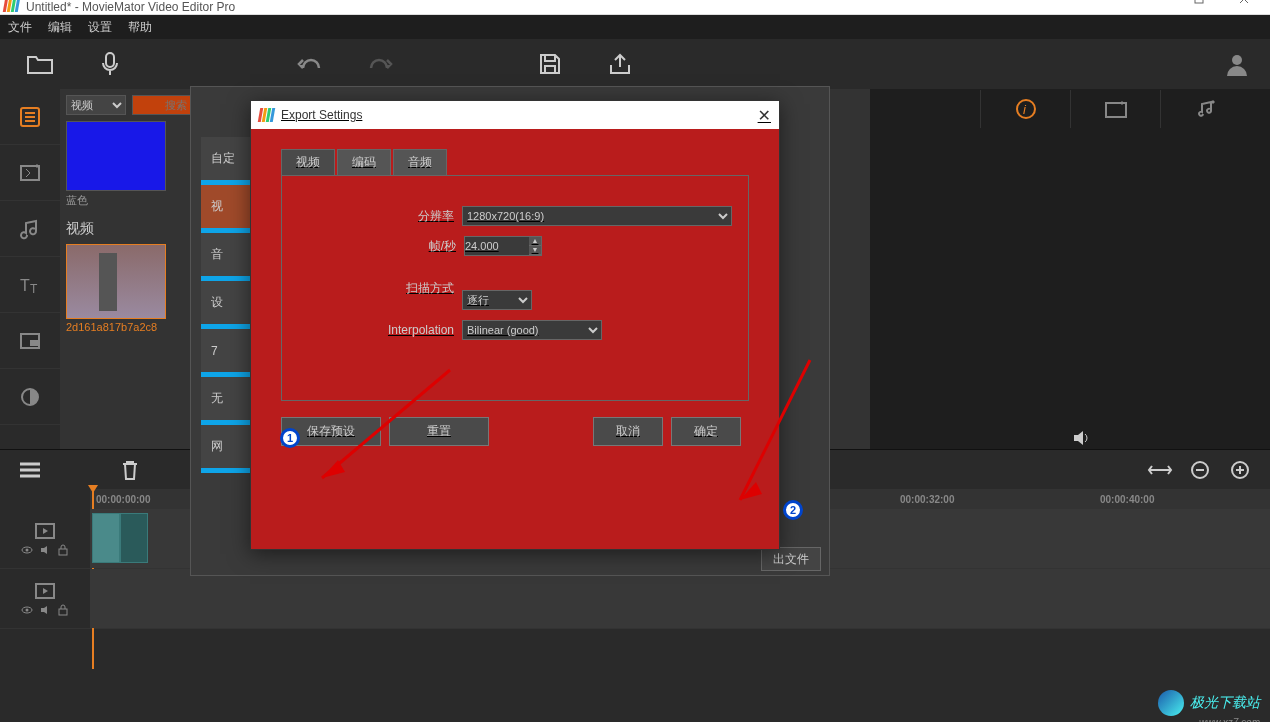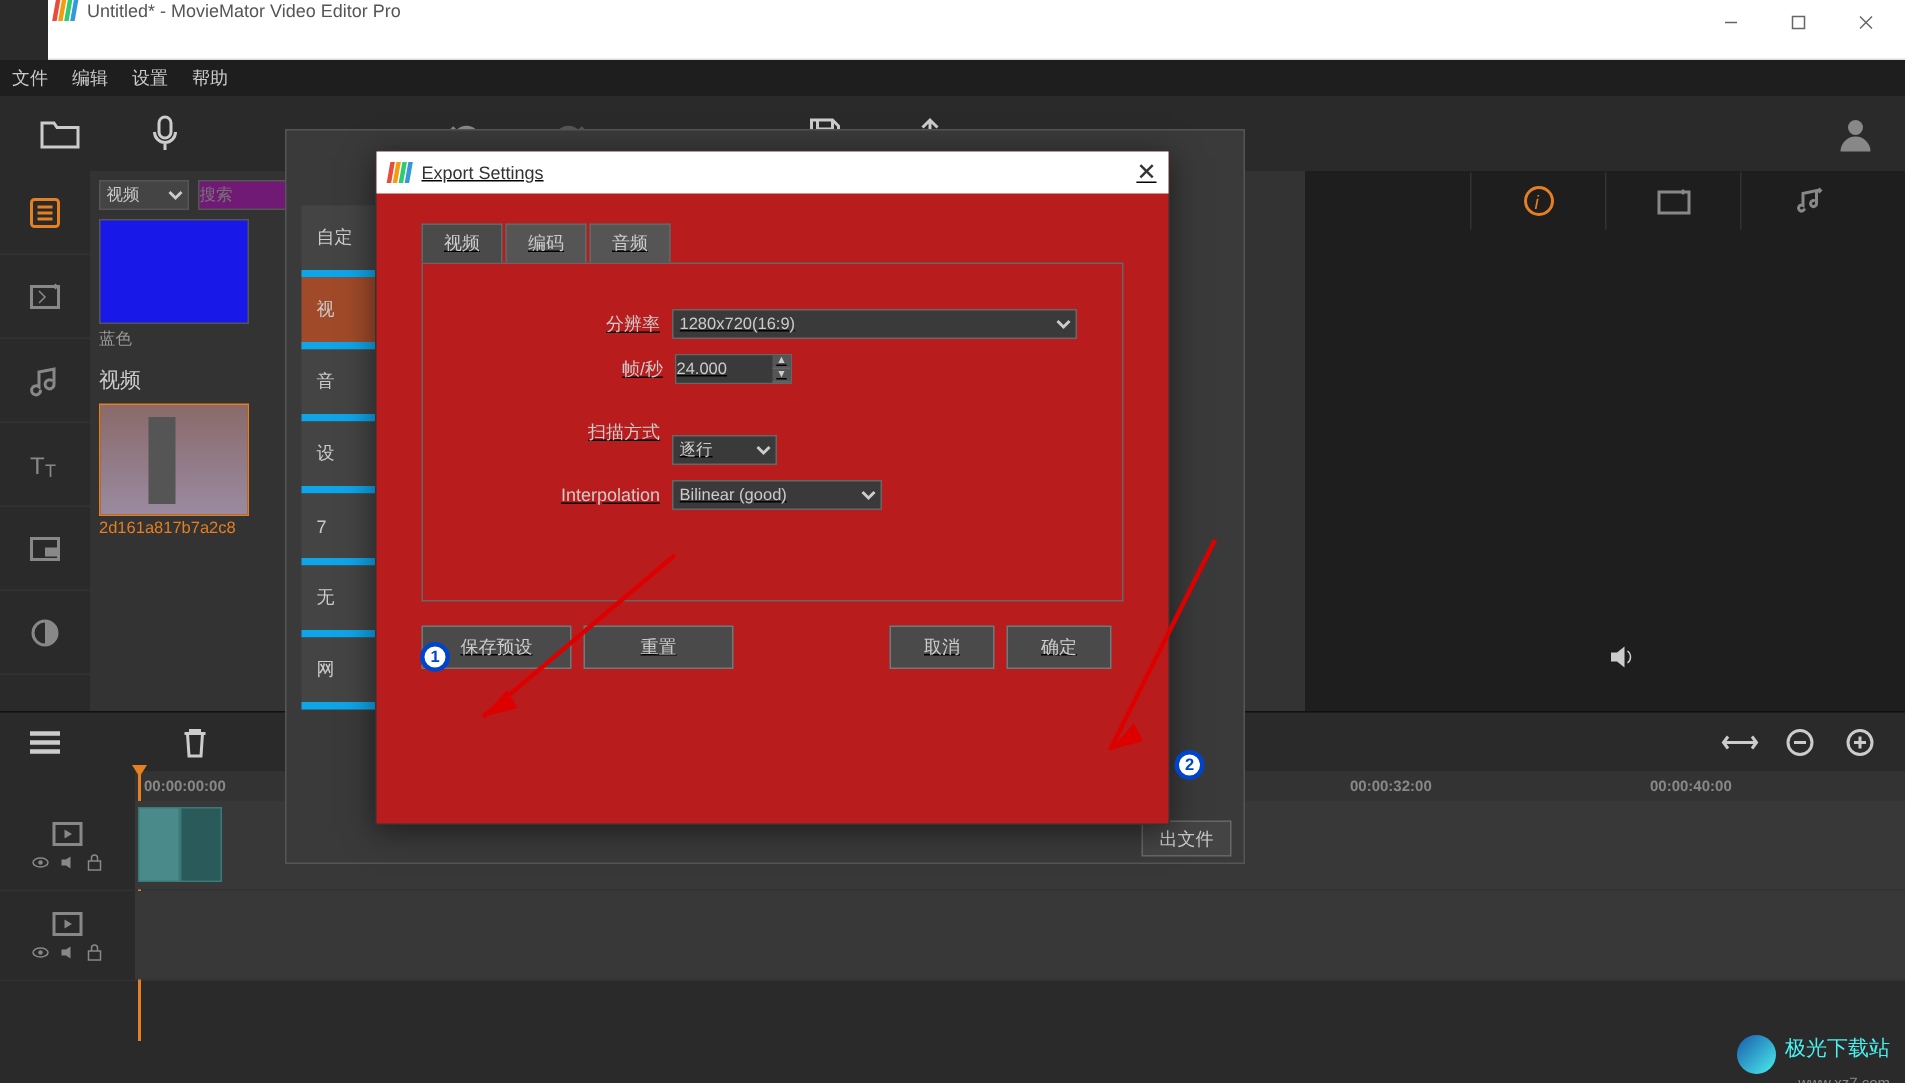--- a/index.html
+++ b/index.html
@@ -1,19 +1,19 @@
 <!DOCTYPE html>
 <html><head>
 <meta charset="utf-8">
 <style>
 * { margin: 0; padding: 0; box-sizing: border-box; font-family: "Microsoft YaHei", Arial, sans-serif; }
 body { width: 1270px; height: 722px; background: #2a2a2a; overflow: hidden; position: relative; }
 
 
-.titlebar { height: 40px; background: #fff; display: flex; align-items: flex-start; padding: 0 4px; border-bottom: 1px solid #ddd; margin-left: 32px; }
+.titlebar { height: 15px; background: #fff; display: flex; align-items: flex-end; padding: 0 4px; border-bottom: 1px solid #ddd; }
 .titlebar .logo { width: 16px; height: 16px; margin-right: 6px; }
 .titlebar .title { font-size: 12px; color: #555; flex: 1; }
 .titlebar .winbtns { display: flex; }
 .titlebar .winbtn { width: 45px; height: 30px; display: flex; align-items: center; justify-content: center; color: #666; }
 
 
 .menubar { height: 24px; background: #1e1e1e; display: flex; align-items: center; padding: 0 8px; }
 .menubar span { color: #ccc; font-size: 12px; margin-right: 16px; }
 
 
@@ -23,21 +23,21 @@
 
 
 .main { display: flex; height: 360px; }
 .leftcol { width: 60px; background: #2a2a2a; display: flex; flex-direction: column; }
 .leftcol .navbtn { height: 56px; display: flex; align-items: center; justify-content: center; color: #888; border-bottom: 1px solid #333; }
 .leftcol .navbtn.active { color: #e67e22; }
 
 .content-panel { flex: 1; background: #333; padding: 6px; }
 .sel-row { display: flex; align-items: center; margin-bottom: 6px; }
 .sel-row select { background: #444; color: #ccc; border: 1px solid #555; font-size: 11px; height: 20px; width: 60px; }
-.sel-row input { background: #701a75; color: #ccc; border: 1px solid #555; font-size: 11px; height: 20px; width: 80px; margin-left: 6px; }
+.sel-row input { background: #c2410c; color: #ccc; border: 1px solid #555; font-size: 11px; height: 20px; width: 80px; margin-left: 6px; padding-left: 32px; }
 .thumb-blue { width: 100px; height: 70px; background: #1818e8; border: 1px solid #555; }
 .thumb-lbl { color: #999; font-size: 11px; margin-top: 2px; }
 .section-head { color: #ccc; font-size: 14px; margin-top: 12px; margin-bottom: 6px; }
 .thumb-vid { width: 100px; height: 75px; background: linear-gradient(#8a6a6a,#9a8aa0); border: 1px solid #e67e22; position: relative; }
 .thumb-vid::before { content:""; position:absolute; left:32px; top:8px; width:18px; height:58px; background:#555; }
 .clipname { color: #e67e22; font-size: 11px; margin-top: 2px; width: 100px; overflow: hidden; }
 
 .right-panel { width: 400px; background: #1e1e1e; }
 .right-tabs { display: flex; justify-content: flex-end; height: 40px; align-items: center; padding-right: 20px; }
 .right-tabs .rtab { width: 90px; height: 38px; display: flex; align-items: center; justify-content: center; color: #888; border-left: 1px solid #333; }
@@ -71,21 +71,21 @@
 .ep-outfile { position: absolute; left: 570px; top: 460px; height: 24px; width: 60px; background: #444; border: 1px solid #666; color: #ccc; font-size: 12px; display: flex; align-items: center; justify-content: center; }
 
 
 .dlg { position: absolute; left: 250px; top: 100px; width: 530px; height: 450px; background: #b91c1c; border: 1px solid #333; box-shadow: 0 4px 20px rgba(0,0,0,0.5); text-decoration: underline; }
 .dlg-title { height: 28px; background: #fff; display: flex; align-items: center; padding: 0 8px; font-size: 12px; color: #333; }
 .dlg-title .cls { margin-left: auto; font-size: 16px; cursor: pointer; }
 .dlg-body { padding: 20px 30px; }
 .dlg-tabs { display: flex; border-bottom: 1px solid #666; }
 .dlg-tabs .dtab { padding: 4px 14px; background: #555; border: 1px solid #666; border-bottom: none; color: #ccc; font-size: 12px; margin-right: 2px; }
 .dlg-tabs .dtab.active { background: #4a4a4a; }
-.dlg-tabpanel { border: 1px solid #666; border-top: none; padding: 30px 30px 50px; }
+.dlg-tabpanel { border: 1px solid #666; border-top: none; padding: 30px 16px 50px; }
 .frow { display: flex; align-items: center; margin-bottom: 10px; justify-content: flex-end; }
 .frow label { color: #ccc; font-size: 12px; margin-right: 8px; white-space: nowrap; }
 .frow select, .frow input { background: #3a3a3a; color: #ccc; border: 1px solid #666; font-size: 11px; height: 20px; }
 .frow .wide { width: 270px; }
 .frow .med { width: 140px; }
 .frow .sm { width: 70px; margin-top: 24px; }
 .frow .num { width: 54px; }
 .frow .x { color: #ccc; font-size: 11px; margin: 0 4px; }
 .spinwrap { display: inline-flex; align-items: center; border: 1px solid #666; background: #3a3a3a; height: 20px; }
 .spinwrap input { border: none; height: 18px; }
@@ -99,21 +99,21 @@
 
 
 .anno-circle { position: absolute; width: 20px; height: 20px; border: 3px solid #0044cc; border-radius: 50%; background: #fff; color: #0044cc; font-size: 11px; font-weight: bold; display: flex; align-items: center; justify-content: center; }
 .arrow { position: absolute; pointer-events: none; }
 
 .logo-stripes { display: inline-flex; }
 .logo-stripes span { width: 3px; height: 14px; margin-right: 1px; transform: skewX(-10deg); }
 .ls1{background:#e74c3c;} .ls2{background:#f39c12;} .ls3{background:#2ecc71;} .ls4{background:#3498db;}
 
 
-.watermark { position: absolute; right: 10px; bottom: 6px; display: flex; color: #4af0f0; font-size: 14px; }
+.watermark { position: absolute; right: 10px; bottom: 6px; display: flex; align-items: center; color: #4af0f0; font-size: 14px; font-style: italic; }
 .watermark .swirl { width: 26px; height: 26px; border-radius: 50%; background: linear-gradient(135deg,#1a5aaa,#4af0f0); margin-right: 6px; position: relative; }
 .watermark .url { position: absolute; right: 0; bottom: -12px; font-size: 10px; color: #888; }
 
 svg { display: block; }
 </style>
 </head>
 <body>
 
 <div class="titlebar">
   <span class="logo"><span class="logo-stripes">

